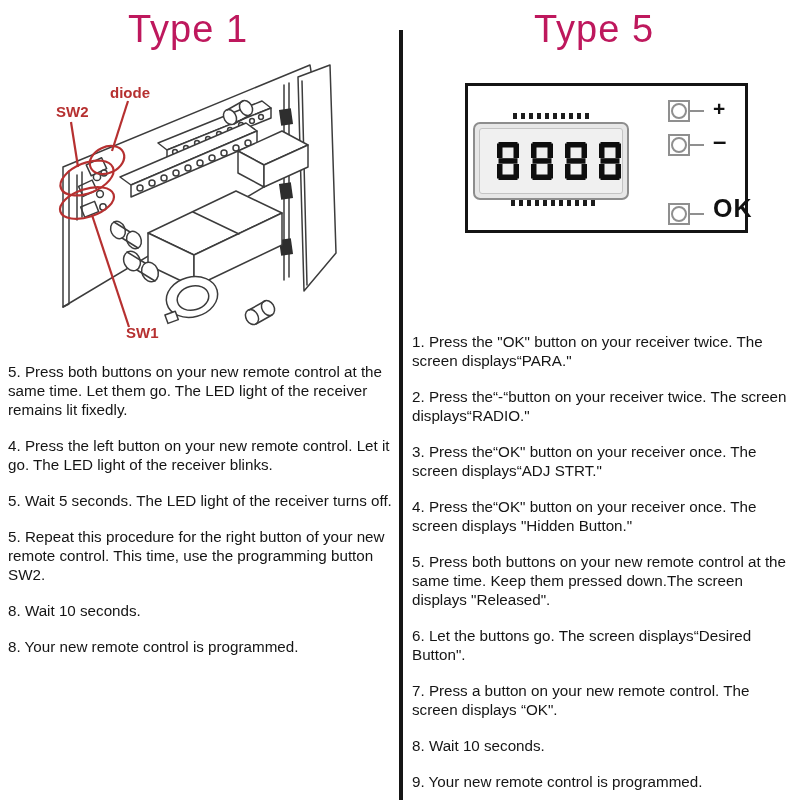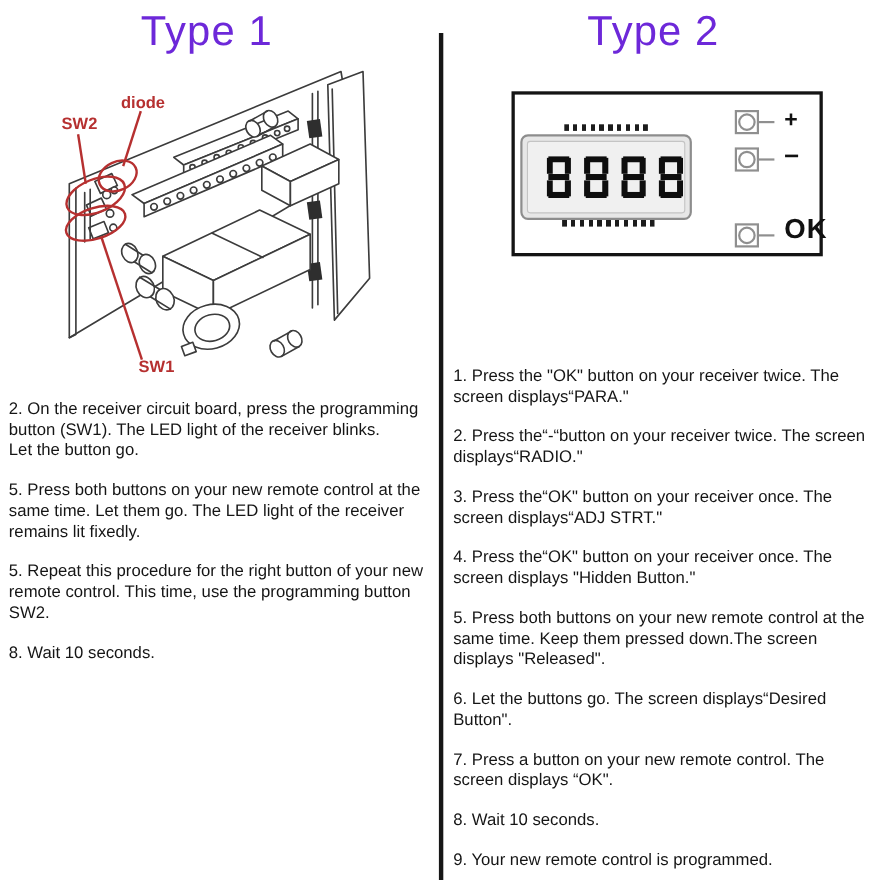--- a/index.html
+++ b/index.html
@@ -1,18 +1,18 @@
 <!DOCTYPE html>
 <html><head>
 <meta charset="utf-8">
 <style>
   html,body{margin:0;padding:0;background:#fff;}
   #page{position:relative;width:800px;height:800px;background:#ffffff;overflow:hidden;
         font-family:"Liberation Sans","DejaVu Sans",sans-serif;color:#151515;}
-  .col-title{position:absolute;top:8px;font-size:38px;letter-spacing:1px;color:#6d28d9;text-align:center;}
+  .col-title{position:absolute;top:8px;font-size:38px;letter-spacing:1px;color:#be185d;text-align:center;}
   #title-left{left:0;width:376px;}
   #title-right{left:404px;width:380px;}
   #divider{position:absolute;left:399px;top:30px;width:4px;height:770px;background:#161616;}
   .steps{position:absolute;font-size:15.2px;line-height:19px;}
   #steps-left{left:8px;top:362px;width:400px;}
   #steps-right{left:412px;top:332px;width:392px;}
   .step{white-space:pre-line;margin:0 0 17px 0;}
   
   #panel{position:absolute;left:465px;top:83px;width:277px;height:144px;border:3px solid #141414;background:#fff;}
   #lcd-outer{position:absolute;left:5px;top:36px;width:152px;height:74px;background:#e7e7e7;
@@ -42,21 +42,21 @@
   .red-text{fill:#b63030;font-family:"Liberation Sans",sans-serif;font-size:15px;font-weight:bold;}
 </style>
 </head>
 <body>
 
 <div id="page">
 
   <div id="divider"></div>
 
   <div id="title-left" class="col-title">Type 1</div>
-  <div id="title-right" class="col-title">Type 2</div>
+  <div id="title-right" class="col-title">Type 5</div>
 
   <svg id="board-svg" width="330" height="300" viewBox="0 0 330 300">
 
     <path class="ink" d="M33,112 L280,10 L294,96 L33,252 Z"></path>
     <path class="ink-line" d="M39,116 L39,249 M33,252 L39,249"></path>
 
     <path class="ink-line" d="M254,30 L254,225 M259,28 L259,222"></path>
     <rect class="ink-fill" x="250" y="54" width="12" height="16" transform="rotate(-8 256 62)"></rect>
     <rect class="ink-fill" x="250" y="128" width="12" height="16" transform="rotate(-8 256 136)"></rect>
     <rect class="ink-fill" x="250" y="184" width="12" height="16" transform="rotate(-8 256 192)"></rect>
@@ -189,30 +189,31 @@
       <div class="circle"></div>
         <div class="lead"></div>
     </div>
 
     <div class="btn-label" id="label-plus">+</div>
     <div class="btn-label" id="label-minus">–</div>
     <div class="btn-label" id="label-ok">OK</div>
   </div>
 
   <div class="steps" id="steps-left">
-    <p class="step">2. On the receiver circuit board, press the programming
-button (SW1). The LED light of the receiver blinks.
-Let the button go.</p>
     <p class="step">5. Press both buttons on your new remote control at the
 same time. Let them go. The LED light of the receiver
 remains lit fixedly.</p>
+    <p class="step">4. Press the left button on your new remote control. Let it
+go. The LED light of the receiver blinks.</p>
+    <p class="step">5. Wait 5 seconds. The LED light of the receiver turns off.</p>
     <p class="step">5. Repeat this procedure for the right button of your new
 remote control. This time, use the programming button
 SW2.</p>
     <p class="step">8. Wait 10 seconds.</p>
+    <p class="step">8. Your new remote control is programmed.</p>
   </div>
 
   <div class="steps" id="steps-right">
     <p class="step">1. Press the "OK" button on your receiver twice. The
 screen displays“PARA."</p>
     <p class="step">2. Press the“-“button on your receiver twice. The screen
 displays“RADIO."</p>
     <p class="step">3. Press the“OK" button on your receiver once. The
 screen displays“ADJ STRT."</p>
     <p class="step">4. Press the“OK" button on your receiver once. The

